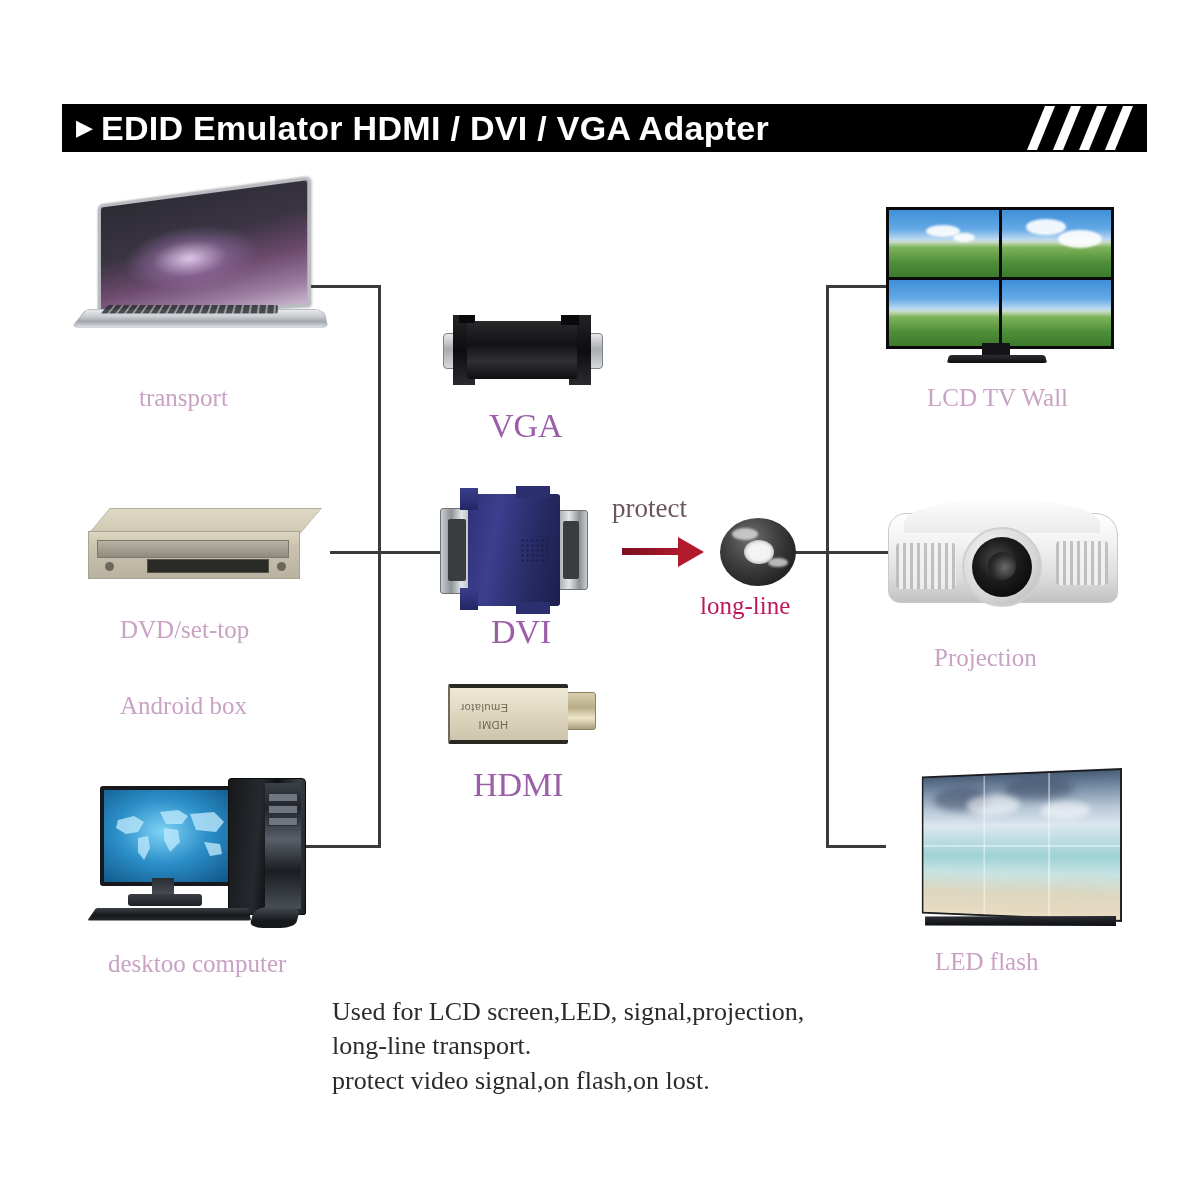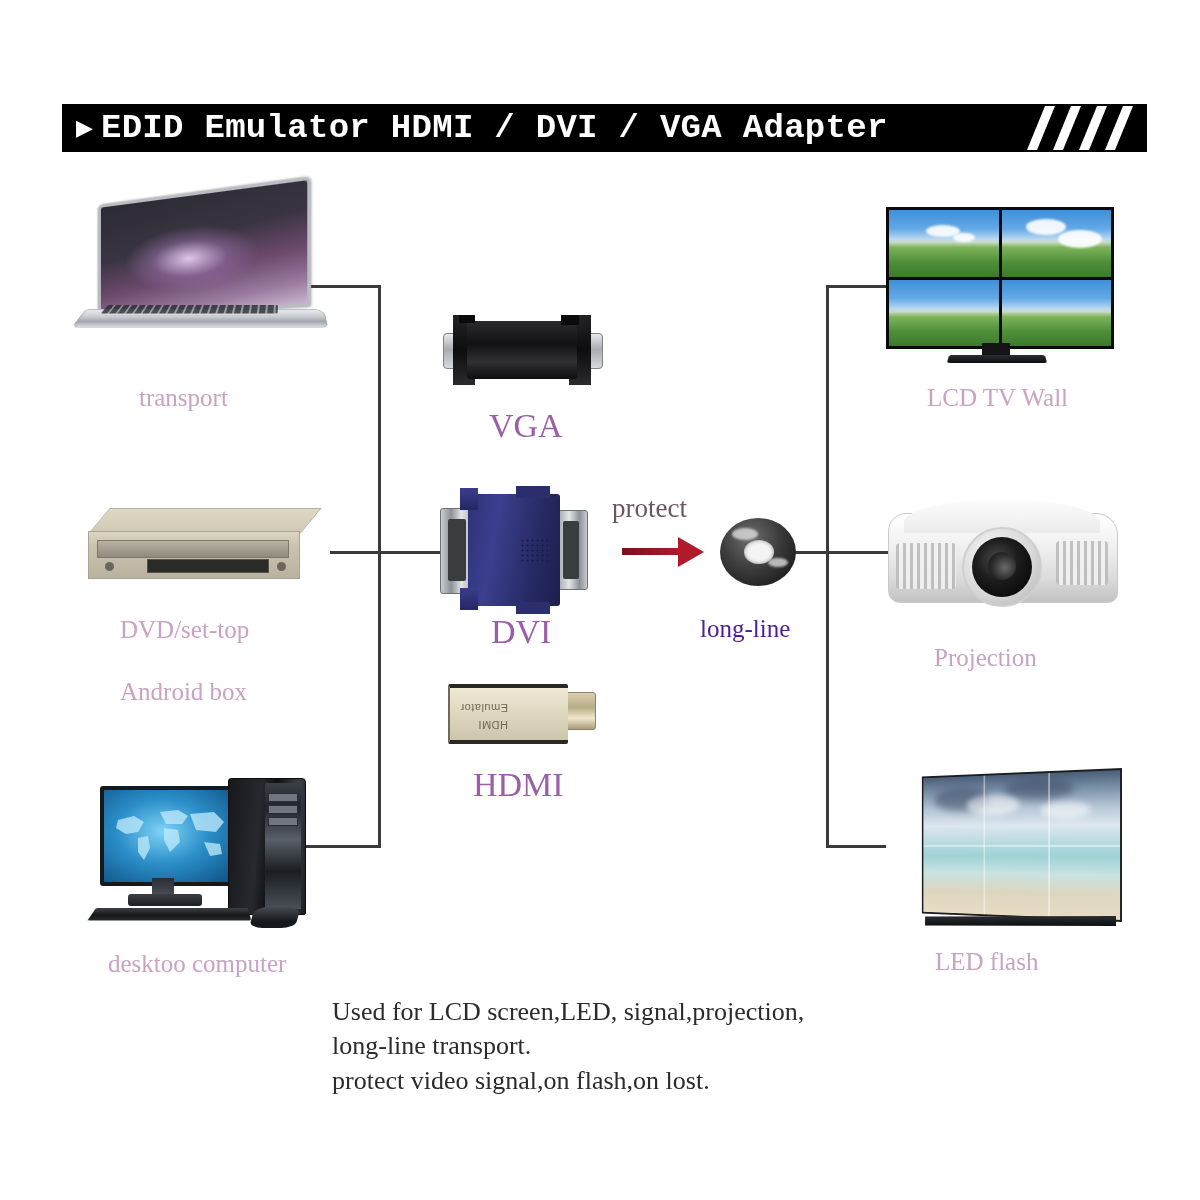--- a/index.html
+++ b/index.html
@@ -33,21 +33,21 @@
   }
   .banner-arrow {
     color: #ffffff;
     font-size: 22px;
     line-height: 1;
     margin-left: 14px;
     margin-right: 8px;
   }
   .banner-title {
     color: #ffffff;
-    font-family: Liberation Mono, monospace;
+    font-family: Liberation Sans, sans-serif;
     font-size: 34px;
     font-weight: bold;
     letter-spacing: 0.3px;
     white-space: nowrap;
   }
   .banner-slashes {
     position: absolute;
     right: 8px;
     top: 0;
     height: 48px;
@@ -64,22 +64,21 @@
 
   
   .label {
     position: absolute;
     color: #c9a2c4;
     font-family: "Liberation Serif", serif;
     font-size: 25px;
     white-space: nowrap;
   }
   .label.gray {
-    color: #4c1d95;
-    margin-top: 23px;
+    color: #be185d;
   }
   .label.dark {
     color: #6b5560;
   }
   .label.big {
     font-size: 34px;
     color: #9b5fa8;
   }
 
   
@@ -518,21 +517,21 @@
   <div class="device" style="left:88px; top:508px; width:230px; height:100px;">
     <div class="dvd-top"></div>
     <div class="dvd-front">
       <div class="dvd-panel"></div>
       <div class="dvd-tray"></div>
       <div class="dvd-btn" style="left:16px;"></div>
       <div class="dvd-btn" style="left:188px;"></div>
     </div>
   </div>
   <div class="label" style="left:120px; top:616px;">DVD/set-top</div>
-  <div class="label" style="left:120px; top:678px;">Android box</div>
+  <div class="label" style="left:120px; top:692px;">Android box</div>
 
   <div class="device" style="left:100px; top:778px; width:230px; height:160px;">
     <div class="pc-monitor">
       <svg class="pc-map" viewBox="0 0 130 92">
         <g fill="#bfeafc" opacity="0.9">
           <path d="M14,30 L30,26 L40,32 L34,42 L22,44 L12,38 Z"></path>
           <path d="M34,48 L44,46 L46,58 L40,70 L34,62 Z"></path>
           <path d="M56,22 L74,20 L84,26 L78,34 L62,34 Z"></path>
           <path d="M60,38 L74,40 L76,52 L66,62 L60,50 Z"></path>
           <path d="M86,24 L110,22 L120,32 L112,42 L92,40 Z"></path>

